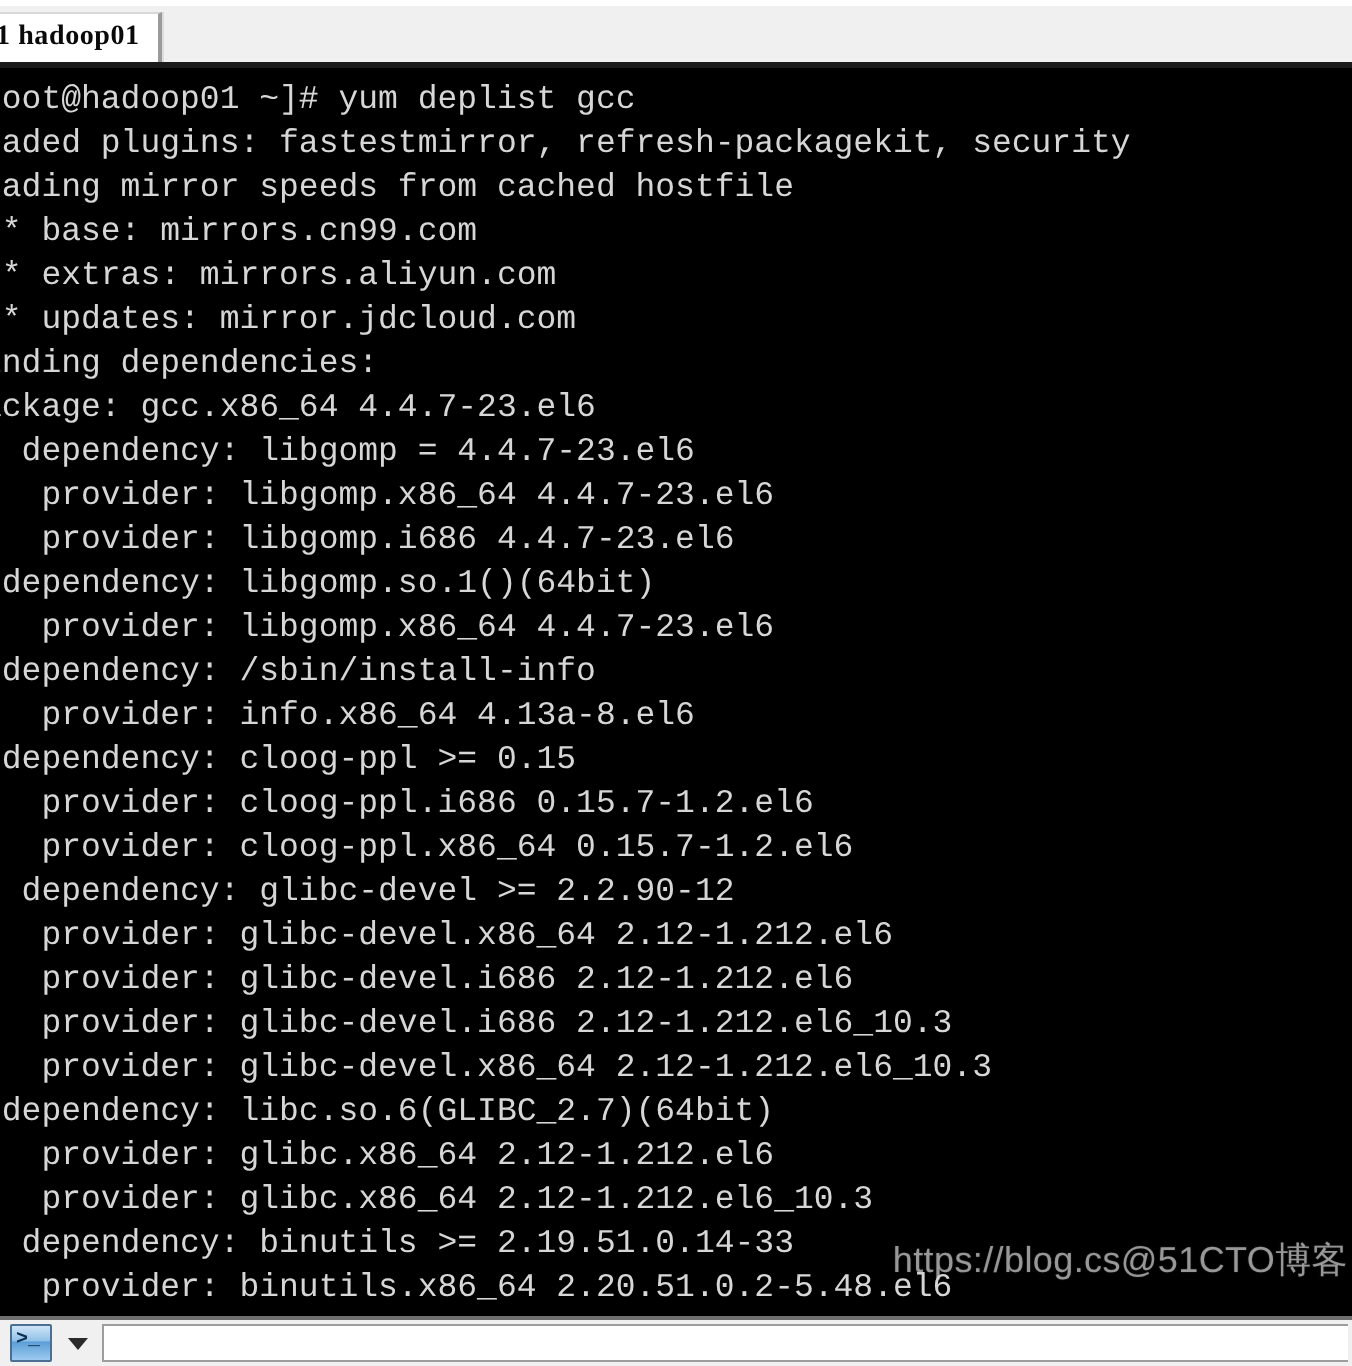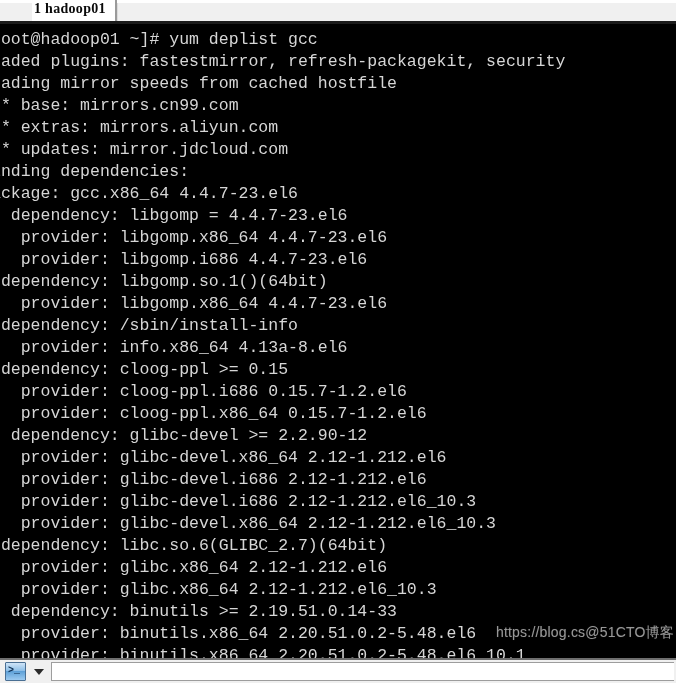--- a/index.html
+++ b/index.html
@@ -19,28 +19,27 @@
     width: 676px;
     height: 683px;
     background: #000000;
     display: flex;
     flex-direction: column;
   }
 
   
   .tabbar {
     position: relative;
-    height: 24px;
+    height: 34px;
     background: #f0f0f0;
     border-bottom: 3px solid #1b1b1b;
     display: flex;
     align-items: flex-end;
     flex: 0 0 auto;
     box-sizing: border-box;
-    padding-left: 36px;
   }
   .tabbar::before {
     content: "";
     position: absolute;
     left: 0; right: 0; top: 0;
     height: 3px;
     background: #ffffff;
   }
   .tab {
     height: 25px;
@@ -142,21 +141,21 @@
     outline: none;
     min-width: 0;
   }
 
   
   .watermark {
     position: absolute;
     right: 2px;
     bottom: 16px;
     font-family: "Liberation Sans", sans-serif;
-    font-size: 14px;
+    font-size: 18px;
     color: rgba(225, 225, 225, 0.62);
     white-space: nowrap;
     pointer-events: none;
     letter-spacing: 0.2px;
     z-index: 5;
     text-shadow: 0 0 1px rgba(120,120,120,0.35);
   }
 </style>
 </head>
 <body>

